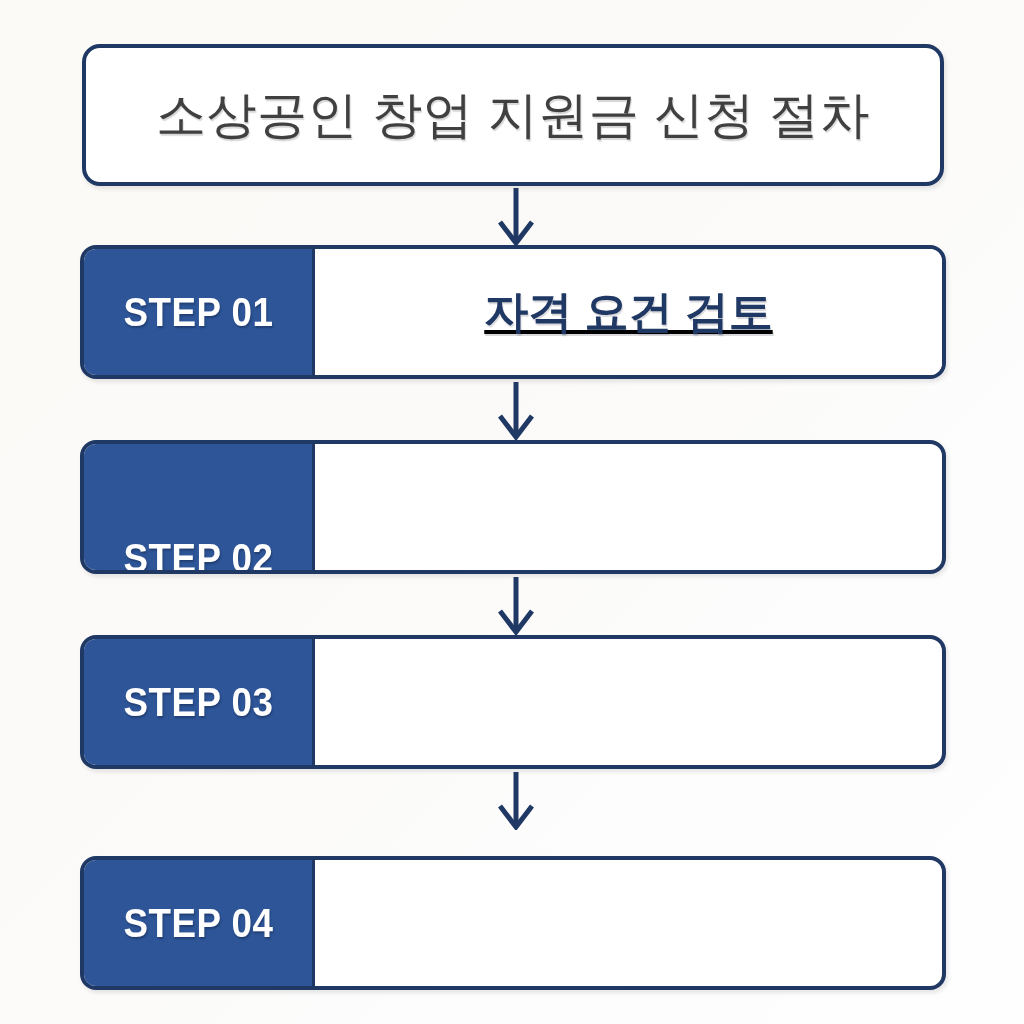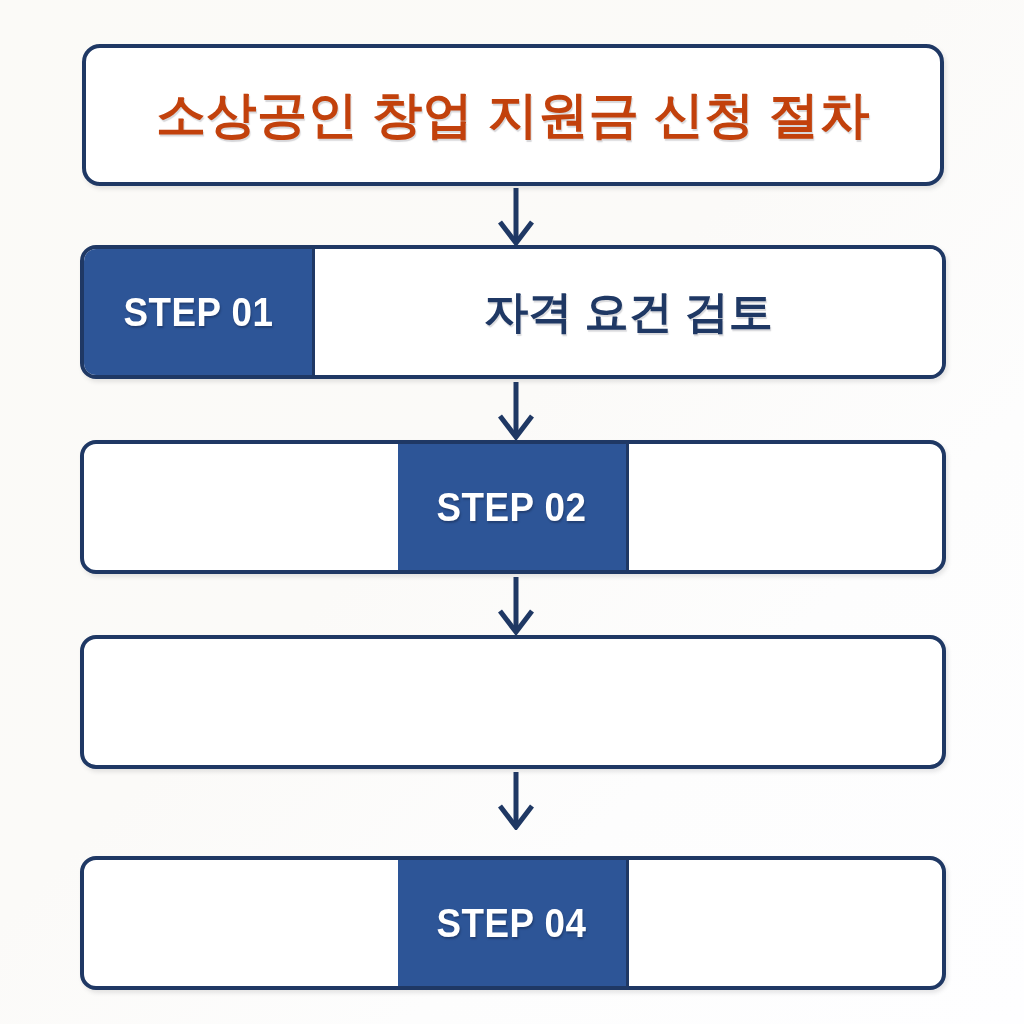--- a/index.html
+++ b/index.html
@@ -33,45 +33,44 @@
     background: #ffffff;
     border: 4px solid #1f3864;
     border-radius: 18px;
     display: flex;
     align-items: center;
     justify-content: center;
     box-shadow: 2px 3px 4px rgba(60,60,70,0.13);
   }
   .title-text {
     font-size: 50px;
-    font-weight: bold;
-    color: #c2410c;
+    font-weight: normal;
+    color: #404040;
     letter-spacing: 0.5px;
     white-space: nowrap;
     text-shadow: 1px 2px 1px rgba(120,120,130,0.30);
   }
 
   
   .step-card {
     position: absolute;
     left: 80px;
     width: 866px;
     height: 134px;
     box-sizing: border-box;
     background: #ffffff;
     border: 4px solid #1f3864;
     border-radius: 16px;
     display: flex;
     align-items: stretch;
     overflow: hidden;
     box-shadow: 2px 3px 4px rgba(60,60,70,0.13);
-    justify-content: center;
   }
   .step-card.s1 { top: 245px; }
-  .step-card.s2 { top: 440px; }
+  .step-card.s2 { top: 440px; flex-direction: column; }
   .step-card.s3 { top: 635px; }
   .step-card.s4 { top: 856px; }
 
   .step-badge {
     width: 228px;
     flex: 0 0 228px;
     background: #2d5597;
     display: flex;
     align-items: center;
     justify-content: center;
@@ -86,20 +85,21 @@
     transform: scaleX(0.92);
     text-shadow: 1px 2px 2px rgba(20,35,70,0.45);
   }
 
   .step-body {
     flex: 1 1 auto;
     background: #ffffff;
     display: flex;
     align-items: center;
     justify-content: center;
+    text-decoration: underline;
   }
   .step-title {
     font-size: 44px;
     font-weight: bold;
     color: #1f3864;
     white-space: nowrap;
     text-shadow: 1px 2px 1px rgba(120,120,130,0.28);
   }
 
   
@@ -153,20 +153,23 @@
   </div>
 
   <div class="arrow a3">
     <svg width="44" height="58" viewBox="0 0 44 58" xmlns="http://www.w3.org/2000/svg">
       <line x1="22" y1="0" x2="22" y2="54" stroke="#1f3864" stroke-width="5"></line>
       <polyline points="6,34 22,55 38,34" fill="none" stroke="#1f3864" stroke-width="5" stroke-linecap="butt" stroke-linejoin="miter"></polyline>
     </svg>
   </div>
 
   <div class="step-card s3">
+    <div class="step-badge">
+      <span class="step-badge-label">STEP 03</span>
+    </div>
   </div>
 
   <div class="arrow a4">
     <svg width="44" height="58" viewBox="0 0 44 58" xmlns="http://www.w3.org/2000/svg">
       <line x1="22" y1="0" x2="22" y2="54" stroke="#1f3864" stroke-width="5"></line>
       <polyline points="6,34 22,55 38,34" fill="none" stroke="#1f3864" stroke-width="5" stroke-linecap="butt" stroke-linejoin="miter"></polyline>
     </svg>
   </div>
 
   <div class="step-card s4">

